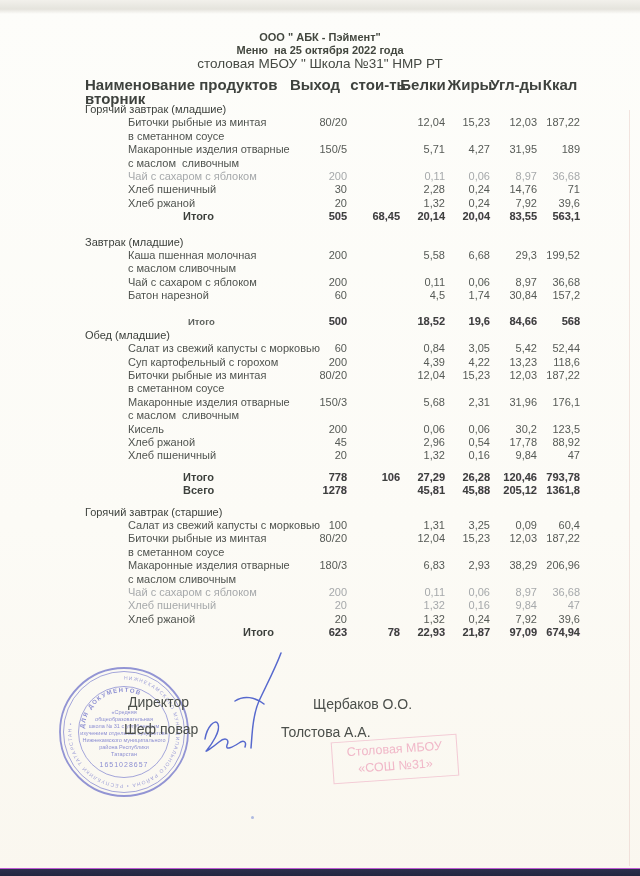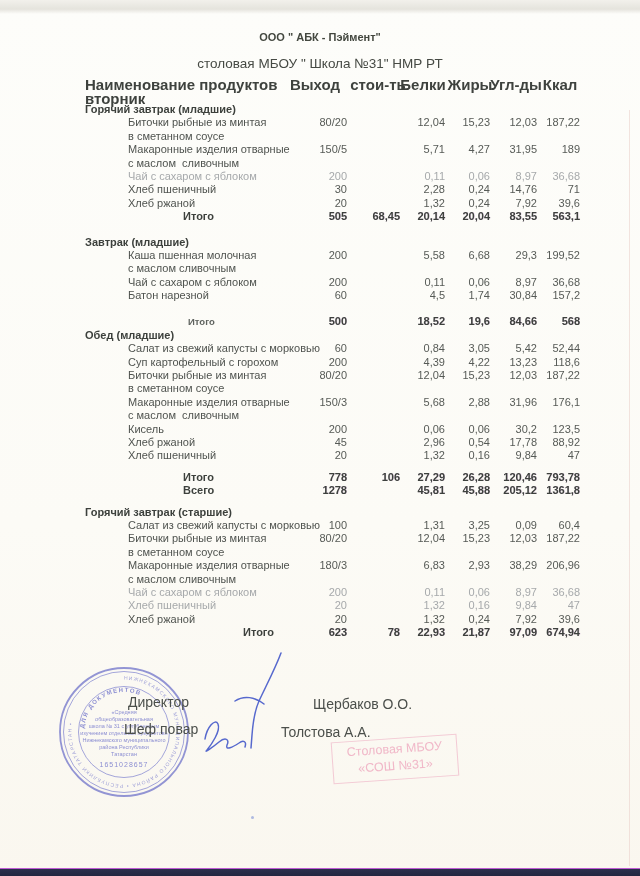--- a/index.html
+++ b/index.html
@@ -22,21 +22,21 @@
 
   .thead{position:absolute;left:85px;top:76px;width:505px;height:27px;font-size:15px;font-weight:bold;color:#3e423e;white-space:nowrap;}
   .thead .tname{position:absolute;left:0;top:0;}
   .thead .day{position:absolute;left:0;top:13.5px;}
   .thead .th{position:absolute;top:0;transform:translateX(-50%);}
   .th.c-out{left:230px;} .th.c-cost{left:293px;} .th.c-prot{left:338px;}
   .th.c-fat{left:385px;} .th.c-carb{left:431px;} .th.c-kcal{left:475px;}
 
   .tbody{position:absolute;left:85px;top:103px;width:505px;font-size:11px;}
   .row{position:relative;height:13.4px;line-height:13.4px;white-space:nowrap;padding-left:43px;}
-  .sec-title{height:13.4px;line-height:13.4px;font-weight:bold;color:#3c403c;}
+  .sec-title{height:13.4px;line-height:13.4px;font-weight:normal;color:#3c403c;}
   .rname{color:#4f534f;}
   .cv{position:absolute;top:0;width:72px;text-align:right;color:#565a56;}
   .cv.out{right:243px;} .cv.cost{right:190px;} .cv.protein{right:145px;}
   .cv.fat{right:100px;} .cv.carbs{right:53px;} .cv.kcal{right:10px;}
   .row.faded .rname,.row.faded .cv{color:#a6a9ab;}
   .trow{font-weight:bold;}
   .trow .cv{color:#3d413d;text-shadow:0.4px 0 rgba(150,80,170,.30);}
   .trow .t-label{color:#3d413d;}
   .section-1{margin-top:12px;}
   .section-1 .totals{margin-top:13px;}
@@ -61,20 +61,21 @@
 </style>
 </head>
 <body>
 
 <div class="page">
   <div class="scan-top-shade"></div>
   <div class="edge-right"></div>
   <div class="speck"></div>
 
   <div class="hdr h1">ООО " АБК - Пэймент"</div>
+  <div class="hdr h2">Меню &nbsp;на 25 октября 2022 года</div>
   <div class="hdr h3">столовая МБОУ " Школа №31" НМР РТ</div>
 
   <div class="thead">
     <span class="tname">Наименование продуктов</span>
     <span class="day">вторник</span>
     <span class="th c-out">Выход</span>
     <span class="th c-cost">стои-ть</span>
     <span class="th c-prot">Белки</span>
     <span class="th c-fat">Жиры</span>
     <span class="th c-carb">Угл-ды</span>
@@ -104,21 +105,21 @@
         <div class="totals">
           <div class="row trow"><span class="rname t-label">Итого</span><span class="cv out">500</span><span class="cv protein">18,52</span><span class="cv fat">19,6</span><span class="cv carbs">84,66</span><span class="cv kcal">568</span></div>
         </div>
       </div>
       <div class="section section-2">
         <div class="sec-title">Обед (младшие)</div>
         <div class="row"><span class="rname">Салат из свежий капусты с морковью</span><span class="cv out">60</span><span class="cv protein">0,84</span><span class="cv fat">3,05</span><span class="cv carbs">5,42</span><span class="cv kcal">52,44</span></div>
         <div class="row"><span class="rname">Суп картофельный с горохом</span><span class="cv out">200</span><span class="cv protein">4,39</span><span class="cv fat">4,22</span><span class="cv carbs">13,23</span><span class="cv kcal">118,6</span></div>
         <div class="row"><span class="rname">Биточки рыбные из минтая</span><span class="cv out">80/20</span><span class="cv protein">12,04</span><span class="cv fat">15,23</span><span class="cv carbs">12,03</span><span class="cv kcal">187,22</span></div>
         <div class="row cont"><span class="rname">в сметанном соусе</span></div>
-        <div class="row"><span class="rname">Макаронные изделия отварные</span><span class="cv out">150/3</span><span class="cv protein">5,68</span><span class="cv fat">2,88</span><span class="cv carbs">31,96</span><span class="cv kcal">176,1</span></div>
+        <div class="row"><span class="rname">Макаронные изделия отварные</span><span class="cv out">150/3</span><span class="cv protein">5,68</span><span class="cv fat">2,31</span><span class="cv carbs">31,96</span><span class="cv kcal">176,1</span></div>
         <div class="row cont"><span class="rname">с маслом &nbsp;сливочным</span></div>
         <div class="row"><span class="rname">Кисель</span><span class="cv out">200</span><span class="cv protein">0,06</span><span class="cv fat">0,06</span><span class="cv carbs">30,2</span><span class="cv kcal">123,5</span></div>
         <div class="row"><span class="rname">Хлеб ржаной</span><span class="cv out">45</span><span class="cv protein">2,96</span><span class="cv fat">0,54</span><span class="cv carbs">17,78</span><span class="cv kcal">88,92</span></div>
         <div class="row"><span class="rname">Хлеб пшеничный</span><span class="cv out">20</span><span class="cv protein">1,32</span><span class="cv fat">0,16</span><span class="cv carbs">9,84</span><span class="cv kcal">47</span></div>
         <div class="totals">
           <div class="row trow"><span class="rname t-label">Итого</span><span class="cv out">778</span><span class="cv cost">106</span><span class="cv protein">27,29</span><span class="cv fat">26,28</span><span class="cv carbs">120,46</span><span class="cv kcal">793,78</span></div>
           <div class="row trow"><span class="rname t-label">Всего</span><span class="cv out">1278</span><span class="cv protein">45,81</span><span class="cv fat">45,88</span><span class="cv carbs">205,12</span><span class="cv kcal">1361,8</span></div>
         </div>
       </div>
       <div class="section section-3">

